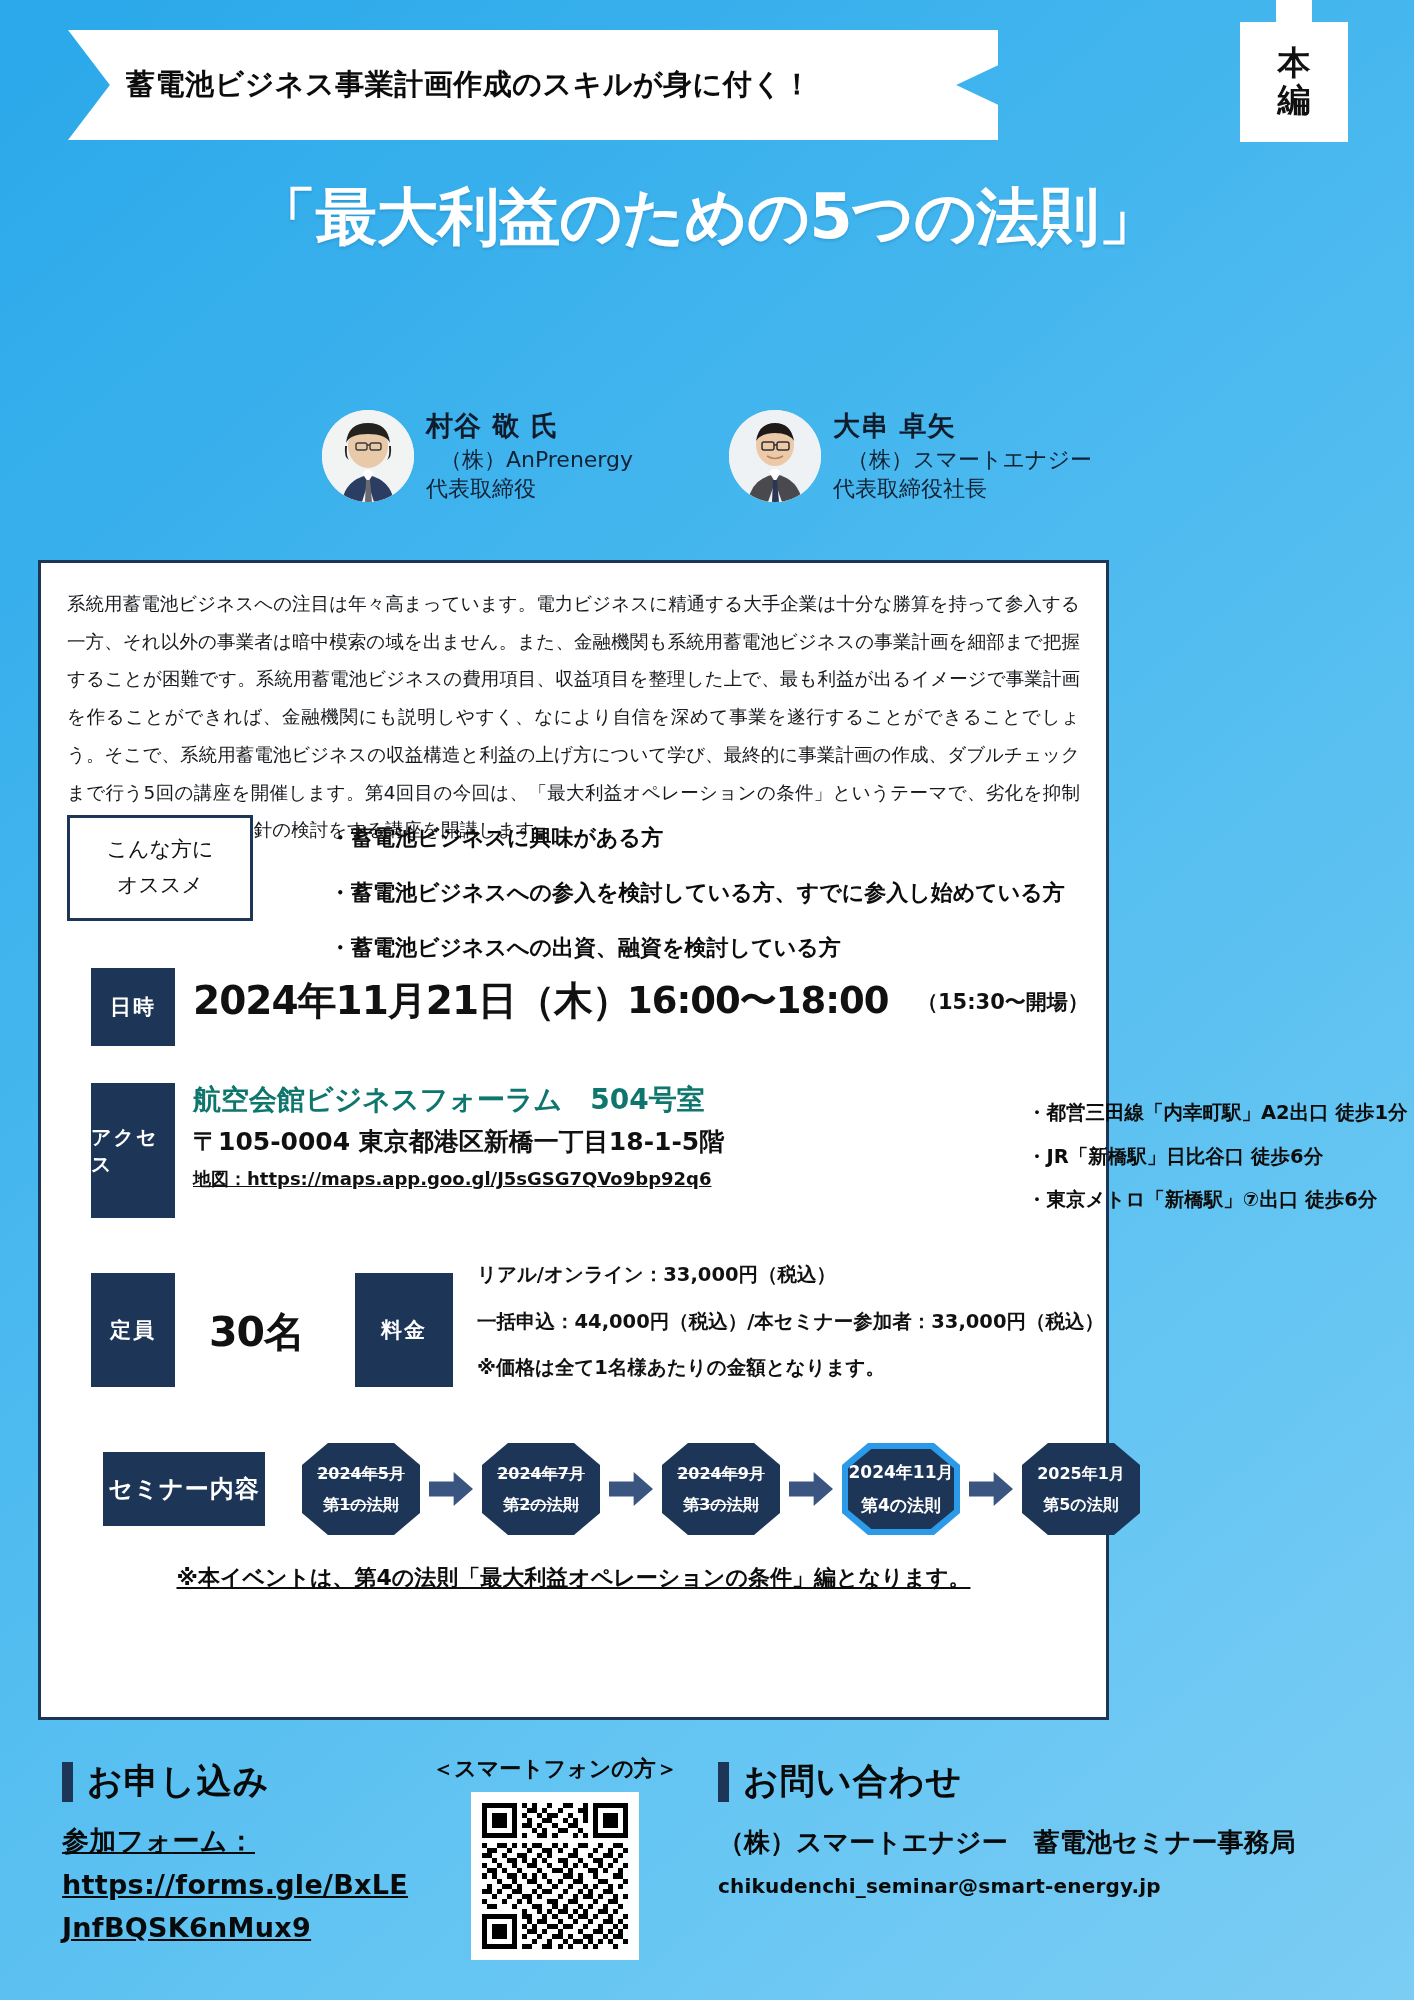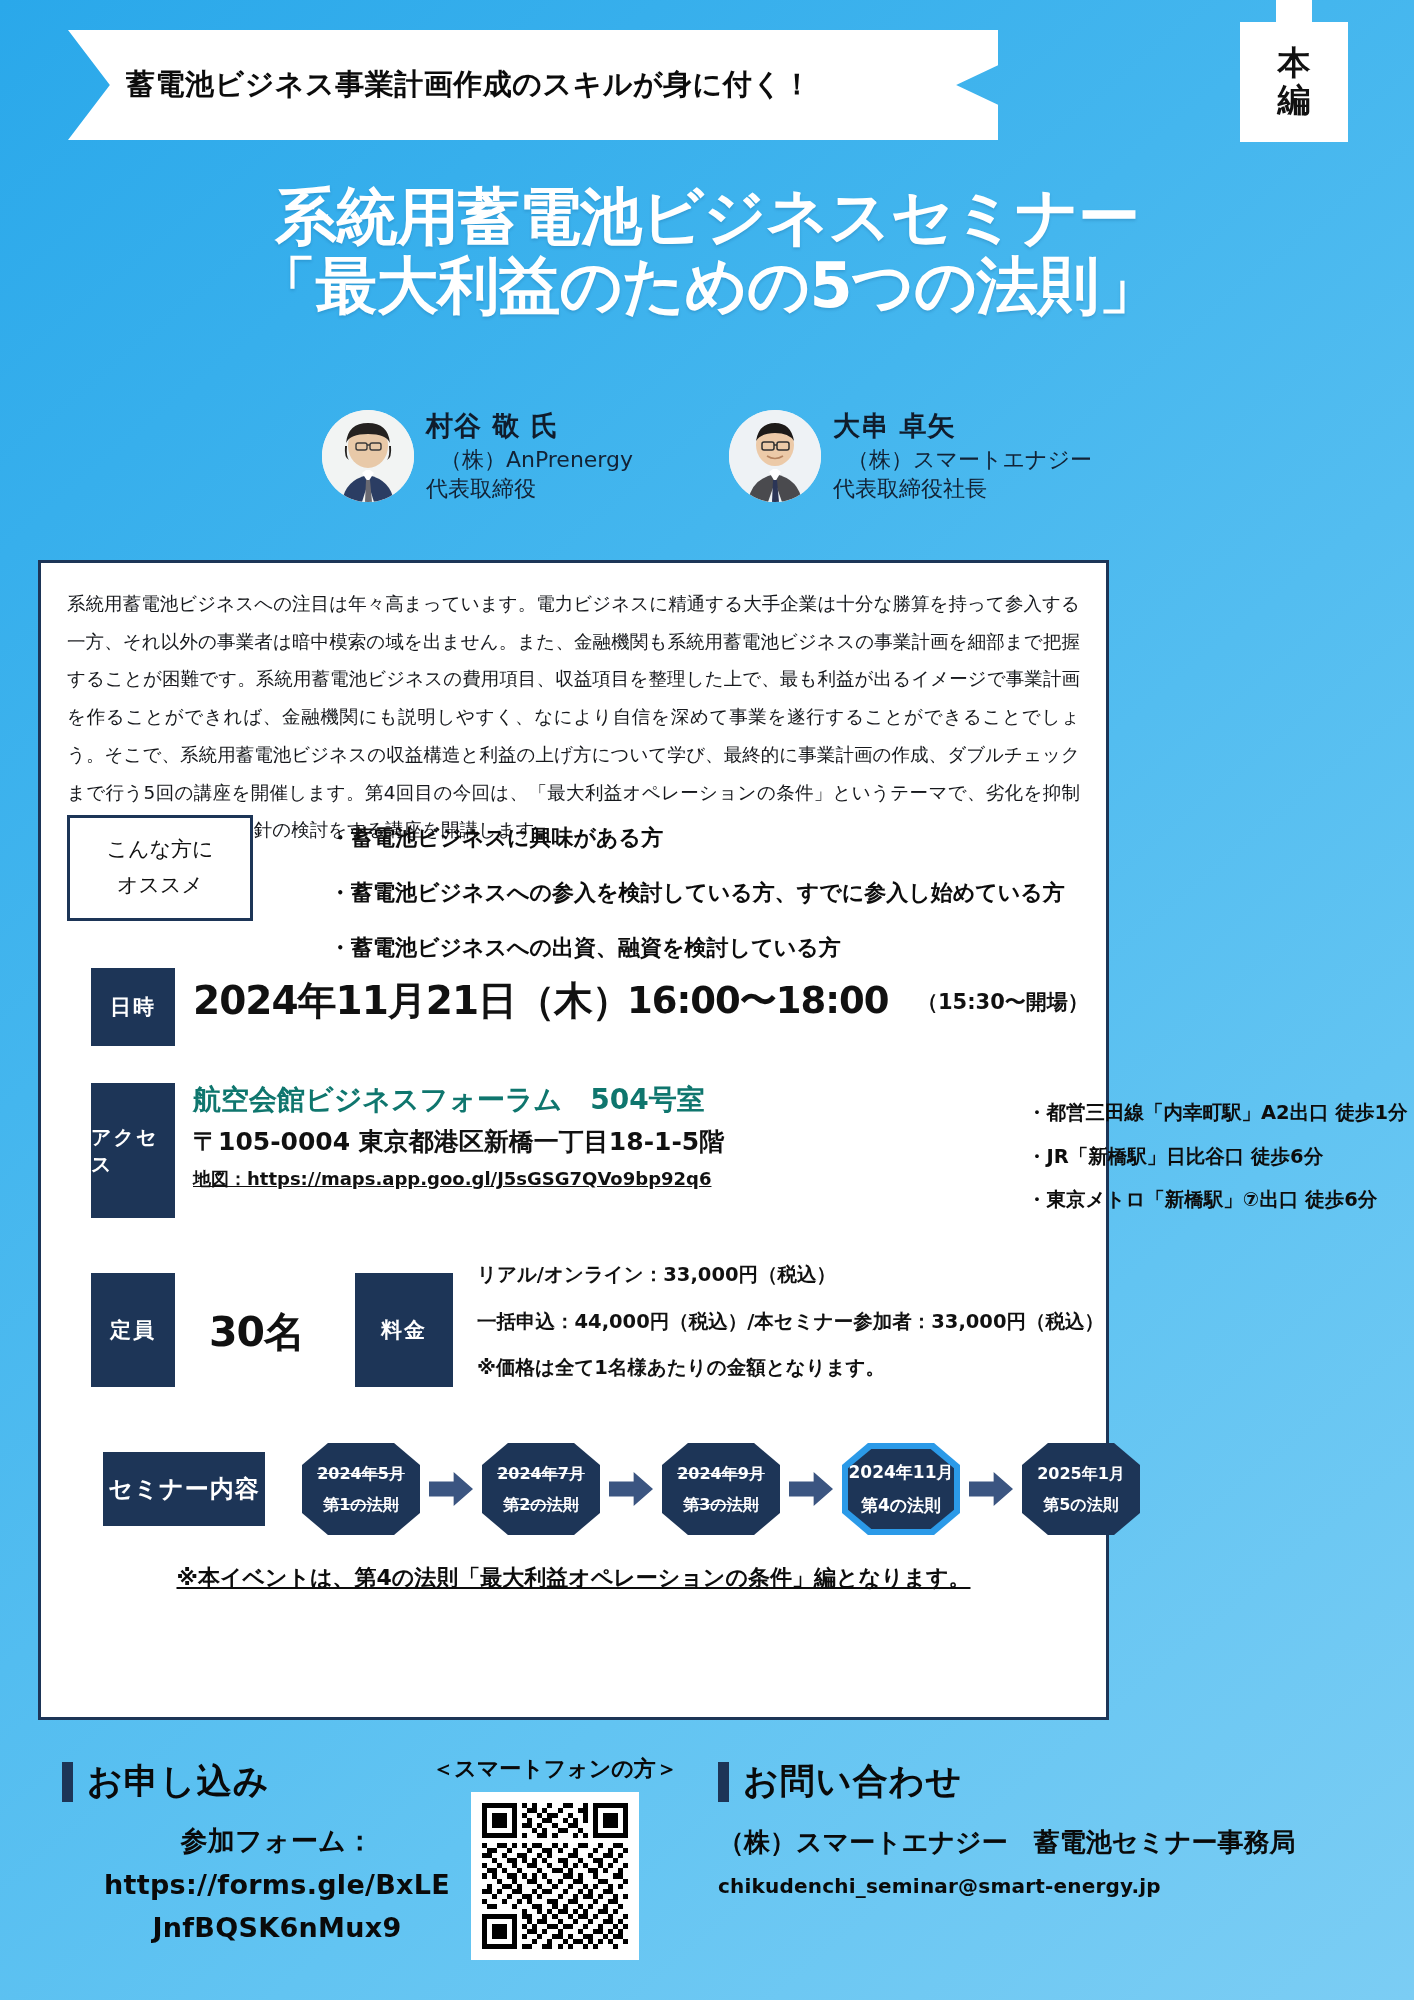--- a/index.html
+++ b/index.html
@@ -151,22 +151,22 @@
 
   
   .footer{position:absolute;left:0;right:0;top:1744px;height:256px;}
   .f-head{display:flex;align-items:center;gap:14px;}
   .f-bar{width:11px;height:40px;background:#1d3557;}
   .f-title{font-size:35px;font-weight:bold;color:#0a0a0a;letter-spacing:1px;}
 
   .f-left{position:absolute;left:62px;top:14px;width:430px;}
   .f-link{margin-top:14px;}
   .f-link div{
-    font-size:27px;font-weight:bold;color:#0a0a0a;
-    line-height:1.62;letter-spacing:.3px;text-align:center;
+    font-size:27px;font-weight:bold;color:#0a0a0a;text-decoration:underline;
+    line-height:1.62;letter-spacing:.3px;
   }
 
   .f-qr{position:absolute;left:430px;top:10px;width:250px;text-align:center;}
   .f-qr-cap{font-size:22px;font-weight:bold;color:#0a0a0a;margin-bottom:8px;letter-spacing:0px;}
   .qr-box{width:168px;height:168px;background:#fff;padding:11px;box-sizing:border-box;margin:0 auto;}
   .qr-box svg{display:block;width:146px;height:146px;}
 
   .f-right{position:absolute;left:718px;top:14px;width:660px;}
   .f-org{font-size:26px;font-weight:bold;color:#0a0a0a;margin-top:20px;letter-spacing:0px;}
   .f-mail{font-size:20px;font-weight:bold;color:#0a0a0a;margin-top:14px;letter-spacing:.2px;}
@@ -183,21 +183,20 @@
 
   <div class="battery">
     <div class="battery-nub"></div>
     <div class="battery-body">
       <div>本</div>
       <div>編</div>
     </div>
   </div>
 
   <div class="title">
-    <span>系統用蓄電池ビジネスセミナー</span>
     <span class="l2">「最大利益のための5つの法則」</span>
   </div>
 
   <div class="speakers">
 
     <div class="spk">
       <div class="spk-photo">
         <svg viewBox="0 0 92 92" xmlns="http://www.w3.org/2000/svg">
           <rect width="92" height="92" fill="#f2f4f3"></rect>
           <ellipse cx="46" cy="36" rx="20" ry="22" fill="#e8c9a8"></ellipse>

